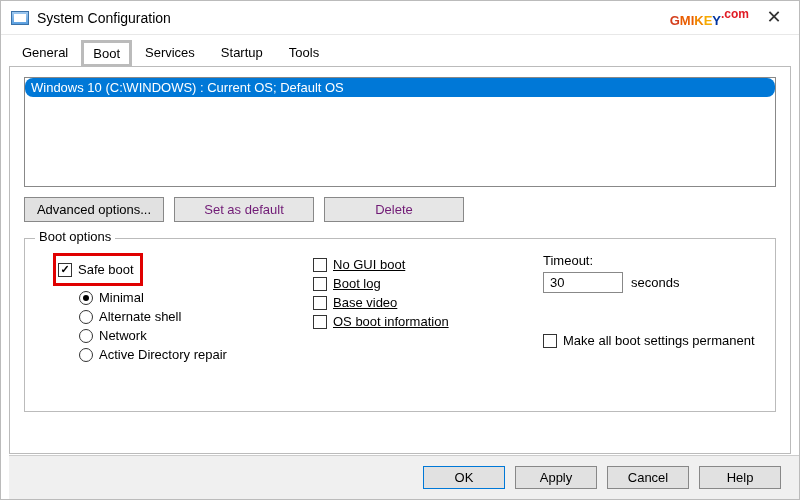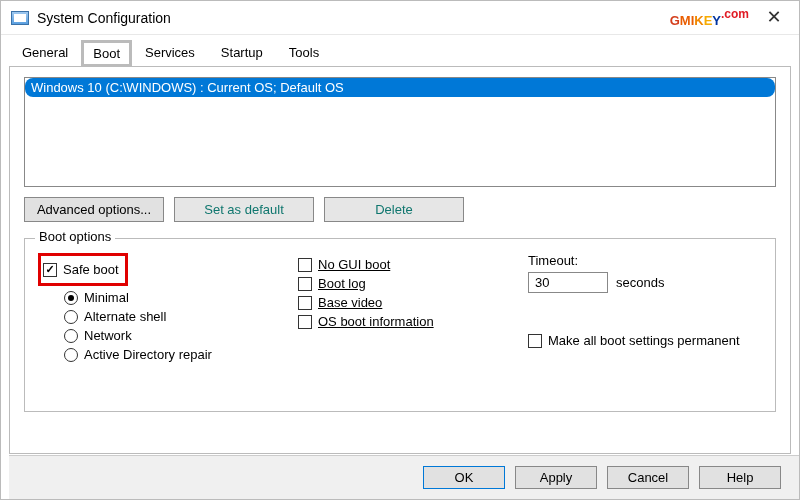--- a/index.html
+++ b/index.html
@@ -15,22 +15,22 @@
   .close { position: absolute; right: 10px; top: 6px; width: 30px; height: 22px; text-align: center; font-size: 18px; line-height: 20px; color:#333; cursor:pointer; }
   .tabs { display: flex; padding: 4px 8px 0 8px; }
   .tab { padding: 5px 12px; border: 1px solid transparent; border-bottom: none; cursor:pointer; background:#fff; }
   .tab.active { border-color: #bbb; background:#fff; position: relative; top:1px; }
   .tab-highlight { border: 3px solid #e00000; padding: 3px 9px; }
   .content { border: 1px solid #bbb; margin: 0 8px; padding: 10px 14px 0 14px; height: 388px; position: relative; }
   .os-list { border: 1px solid #888; height: 110px; background:#fff; overflow:hidden; }
   .os-row { background:#0078d7; color:#fff; padding: 2px 6px; border-radius: 8px; }
   .btn-row { margin-top: 10px; display:flex; gap:10px; }
   .btn { border:1px solid #888; background:#e1e1e1; padding: 4px 10px; min-width: 140px; text-align:center; cursor:pointer; }
-  .btn.disabled { color:#0f766e; background:#e6e6e6; cursor:default; }
-  .groupbox { border:1px solid #bbb; margin-top: 16px; position: relative; padding: 14px 14px 18px 13px; height: 174px; }
+  .btn.disabled { color:#701a75; background:#e6e6e6; cursor:default; }
+  .groupbox { border:1px solid #bbb; margin-top: 16px; position: relative; padding: 14px 14px 18px 28px; height: 174px; }
   .groupbox .legend { position:absolute; top:-10px; left:10px; background:#fff; padding: 0 4px; }
   .cols { display:flex; }
   .col1 { width: 260px; }
   .col2 { width: 230px; text-decoration: underline; }
   .col3 { flex:1; }
   .check, .radio { display:flex; align-items:center; margin: 4px 0; gap:6px; cursor:pointer; }
   .cb, .rb { width:14px; height:14px; border:1px solid #333; display:inline-flex; align-items:center; justify-content:center; background:#fff; font-size:11px; }
   .rb { border-radius:50%; }
   .rb.sel::after { content:""; width:6px; height:6px; background:#000; border-radius:50%; display:block; }
   .cb.sel::after { content:"✓"; font-weight:bold; }

